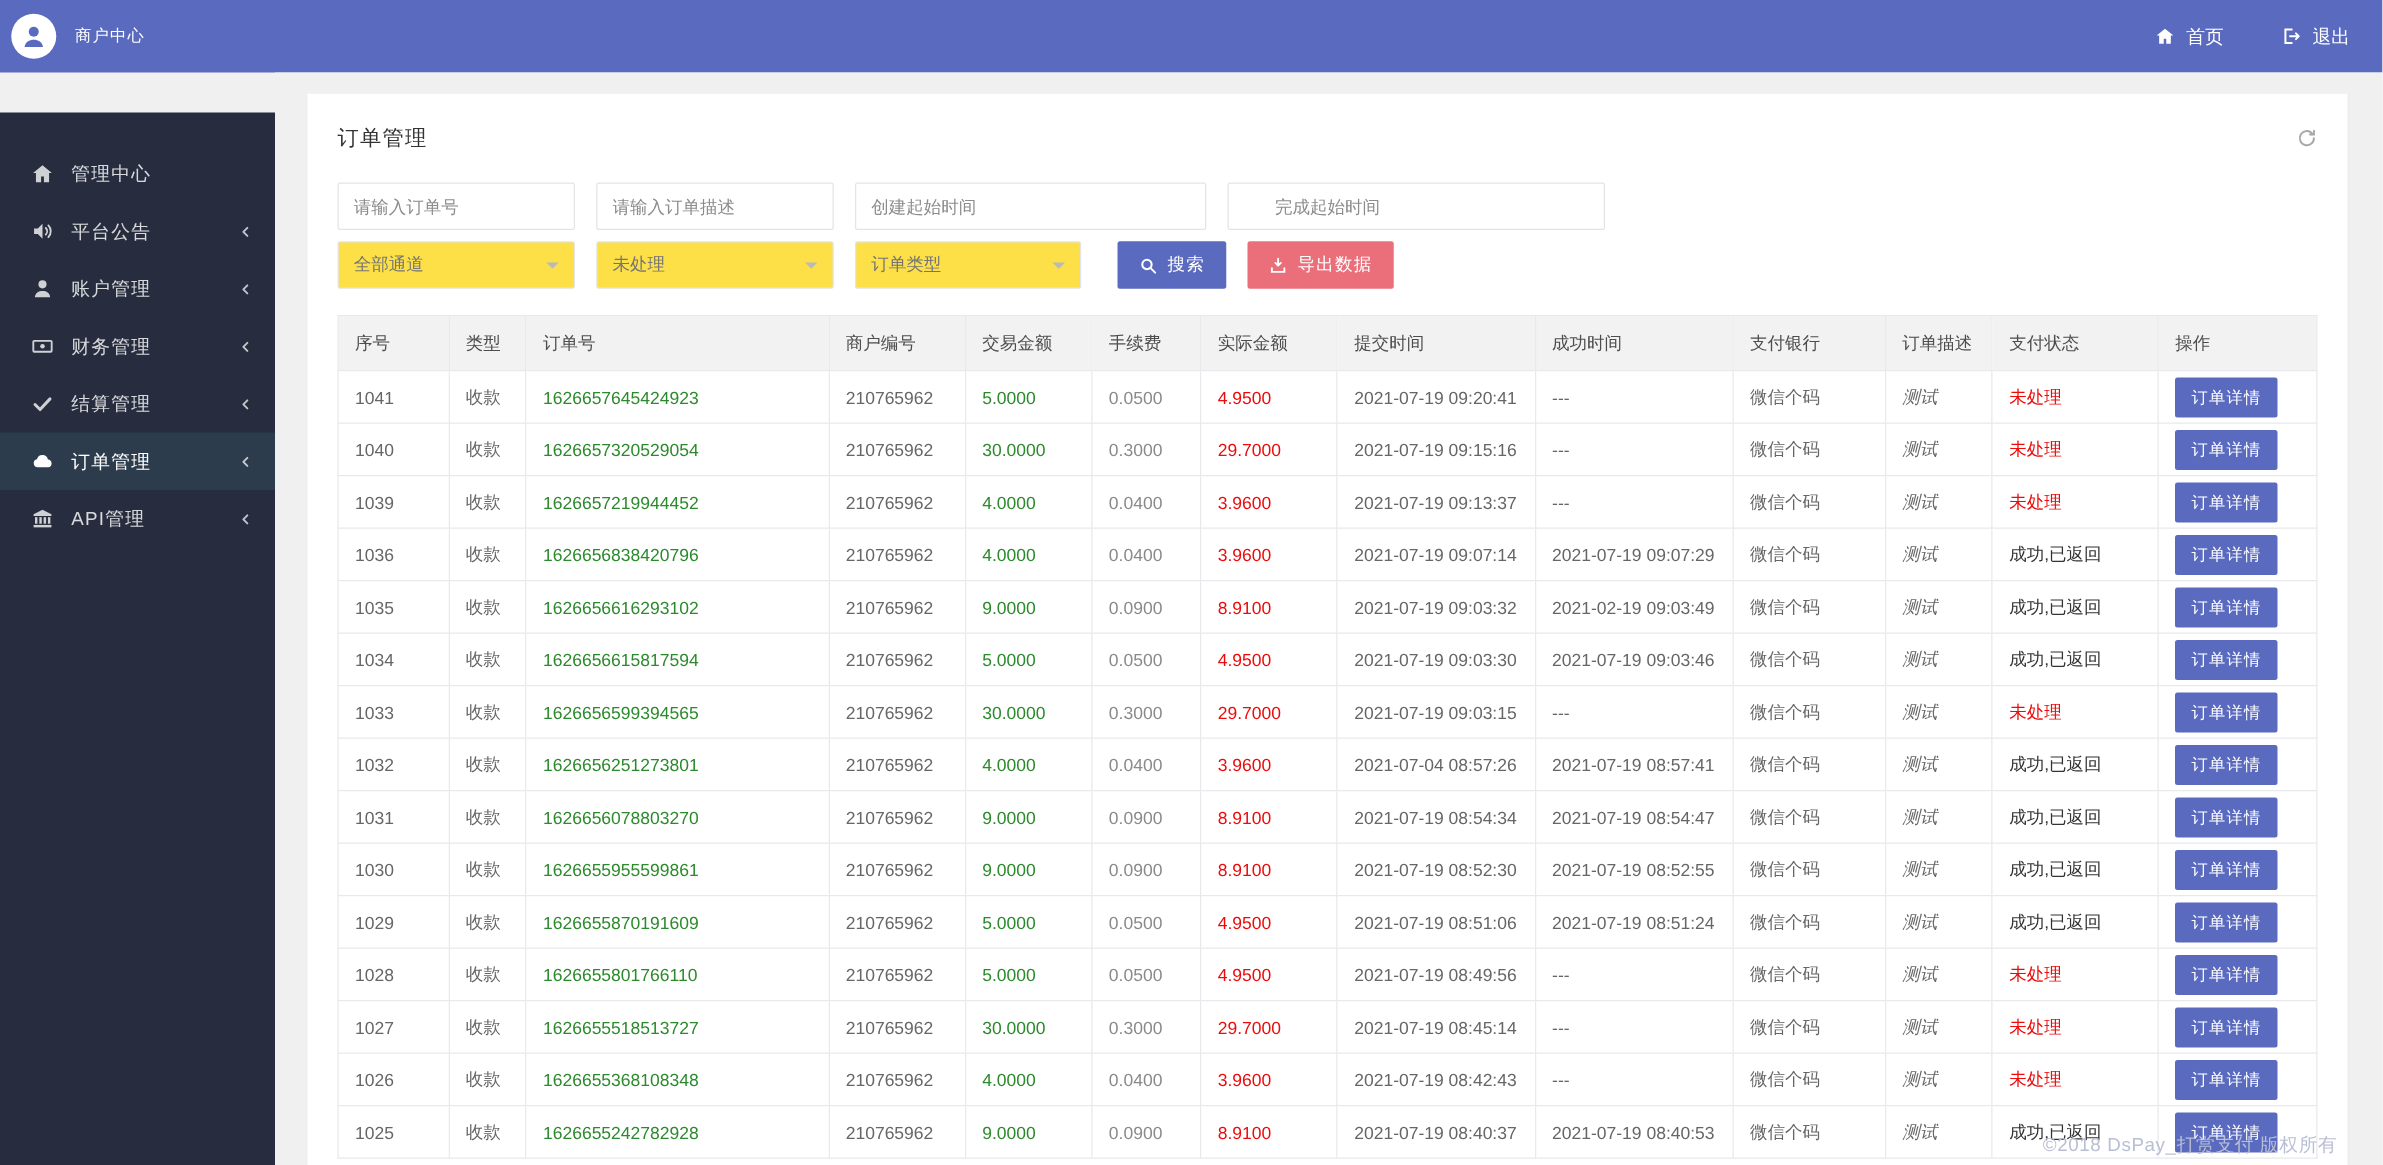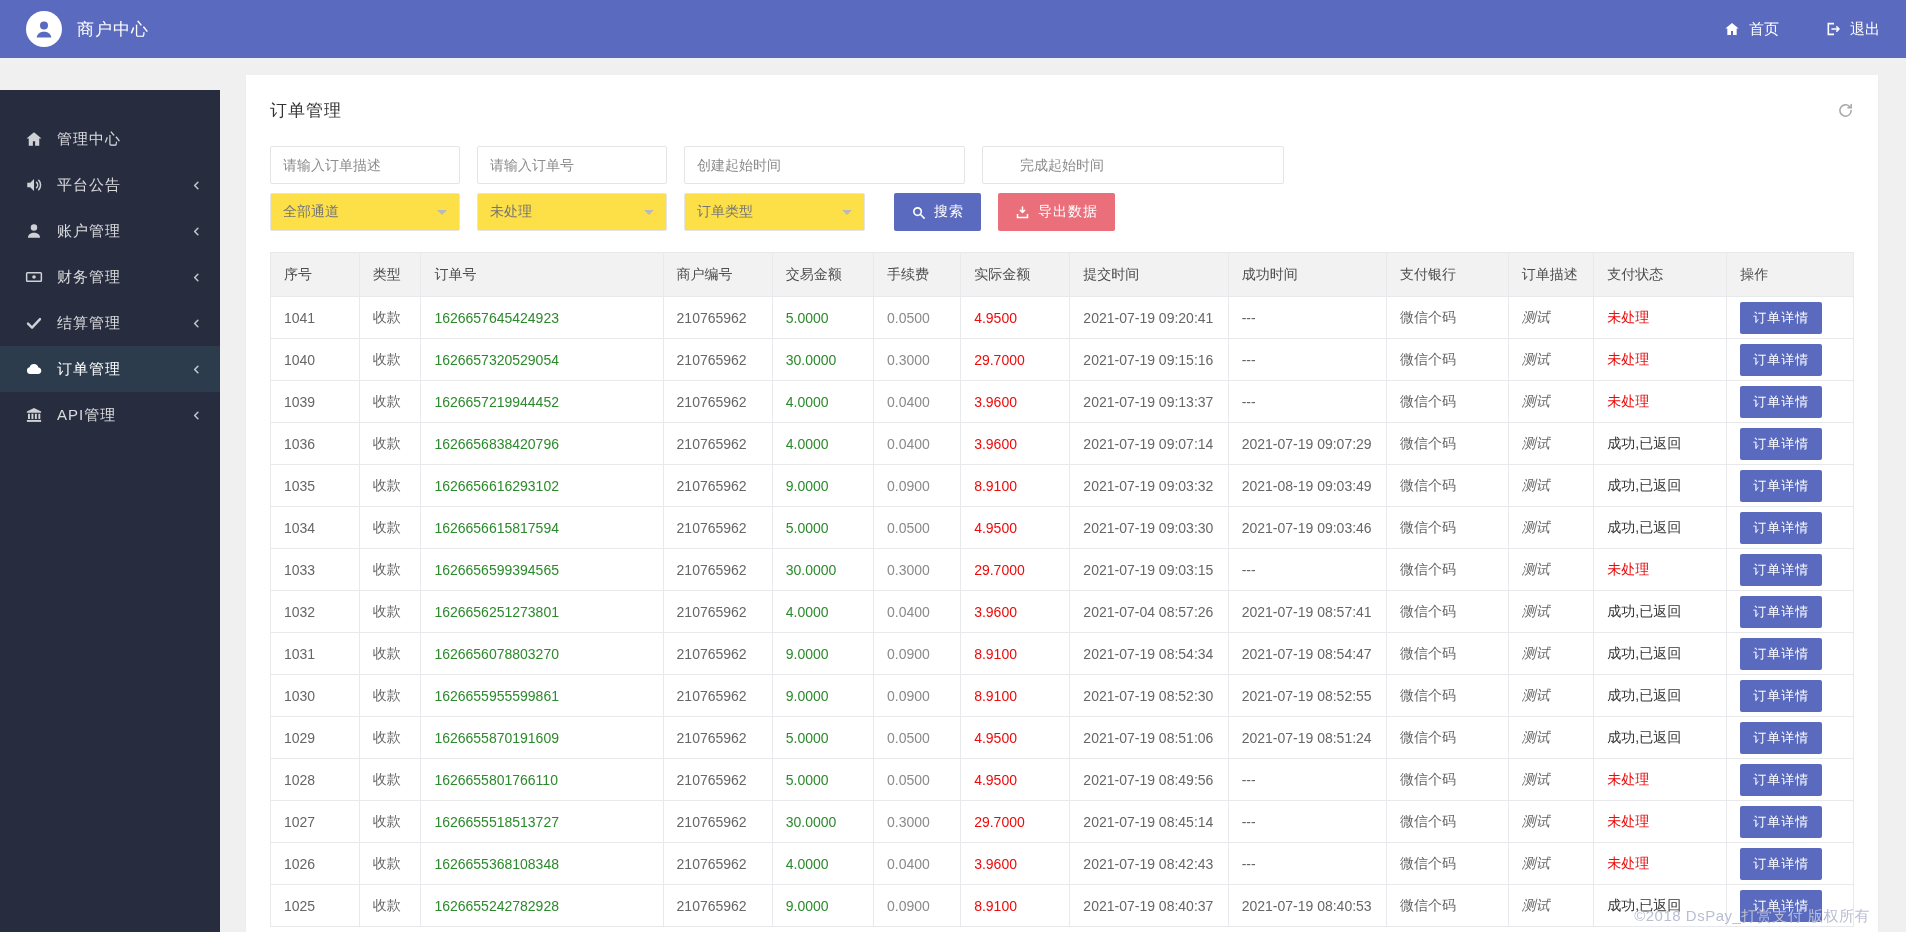--- a/index.html
+++ b/index.html
@@ -9,21 +9,21 @@
     background:#f0f0f1;
     -webkit-font-smoothing:antialiased;
   }
   .app{display:flex;flex-direction:column;width:100%;height:100%;}
 
   
   .topbar{
     flex:0 0 58px;height:58px;background:var(--c-header,#5a6abf);
     display:flex;align-items:center;justify-content:space-between;color:#fff;
   }
-  .brand{display:flex;align-items:center;gap:15px;padding-left:26px;font-size:17px;letter-spacing:1px;}
+  .brand{display:flex;align-items:center;gap:15px;padding-left:9px;font-size:13px;letter-spacing:1px;}
   .avatar{width:36px;height:36px;border-radius:50%;background:#fff;display:flex;align-items:center;justify-content:center;}
   .avatar svg{width:24px;height:24px;}
   .topnav{display:flex;align-items:center;padding-right:26px;}
   .topnav a{color:#fff;font-size:15px;text-decoration:none;display:inline-flex;align-items:center;gap:9px;margin-left:46px;cursor:pointer;}
   .topnav svg{width:16px;height:16px;}
 
   
   .layout{flex:1;display:flex;min-height:0;}
   .sidebar{flex:0 0 220px;width:220px;background:var(--c-side,#272d3f);padding-top:26px;box-sizing:border-box;margin-top:32px;}
   .side-item{height:46px;display:flex;align-items:center;padding:0 18px 0 25px;color:rgba(255,255,255,.82);font-size:15px;cursor:pointer;letter-spacing:1px;}
@@ -228,22 +228,22 @@
           <span class="card-title">订单管理</span>
           <span class="refresh">
             <svg viewBox="0 0 24 24" fill="none" stroke="currentColor" stroke-width="2.2">
                 <path d="M20 12a8 8 0 1 1-2.34-5.66M20 3.5V8h-4.5" stroke-linecap="round"></path>
               </svg>
           </span>
         </div>
 
         <div class="filters">
           <div class="frow">
+            <input class="f" placeholder="请输入订单号" style="">
             <input class="f" placeholder="请输入订单描述" style="">
-            <input class="f" placeholder="请输入订单号" style="">
             <input class="f w3" placeholder="创建起始时间" style="">
             <input class="f w4" placeholder="完成起始时间" style="">
           </div>
           <div class="frow">
             <div class="select">
               <span>全部通道</span>
               <span class="caret"></span>
             </div>
             <div class="select">
               <span>未处理</span>
@@ -370,21 +370,21 @@
               </tr>
               <tr>
                 <td>1035</td>
                 <td>收款</td>
                 <td class="green">1626656616293102</td>
                 <td>210765962</td>
                 <td class="green">9.0000</td>
                 <td class="gray">0.0900</td>
                 <td class="red">8.9100</td>
                 <td>2021-07-19 09:03:32</td>
-                <td>2021-08-19 09:03:49</td>
+                <td>2021-02-19 09:03:49</td>
                 <td>微信个码</td>
                 <td class="desc">测试</td>
                 <td class="status-success">成功,已返回</td>
                 <td><button class="detail-btn">订单详情</button></td>
               </tr>
               <tr>
                 <td>1034</td>
                 <td>收款</td>
                 <td class="green">1626656615817594</td>
                 <td>210765962</td>

